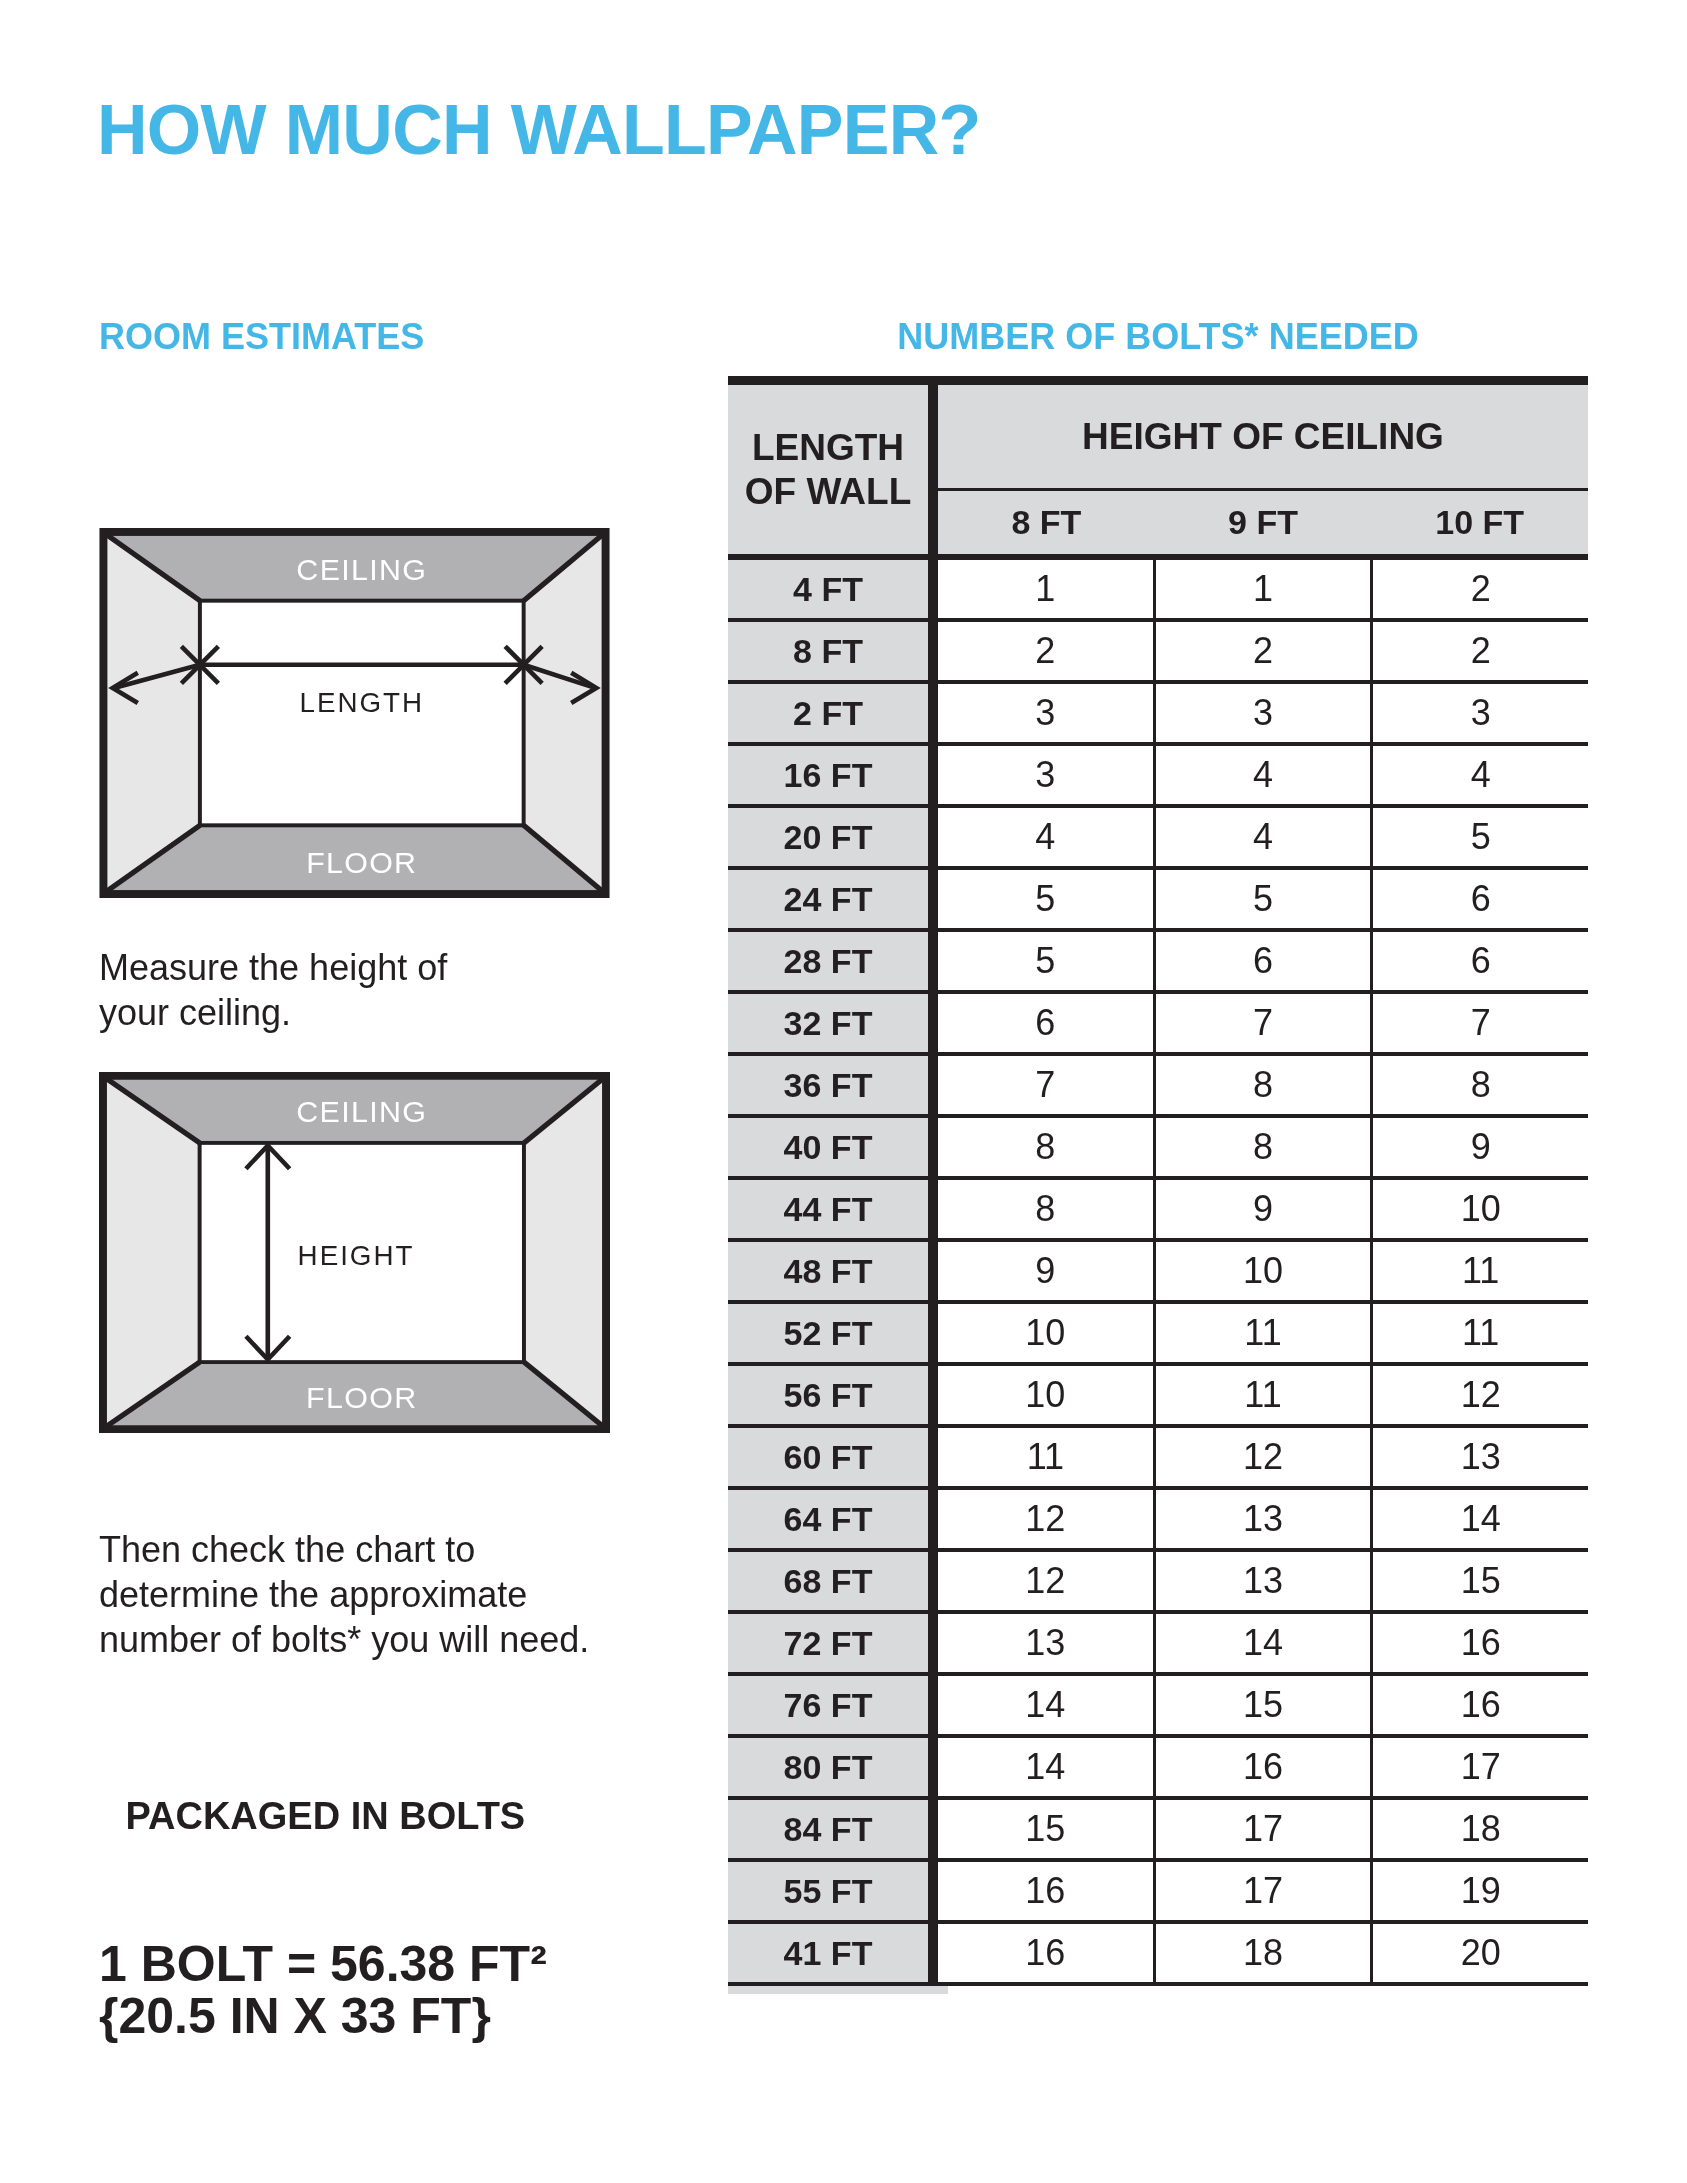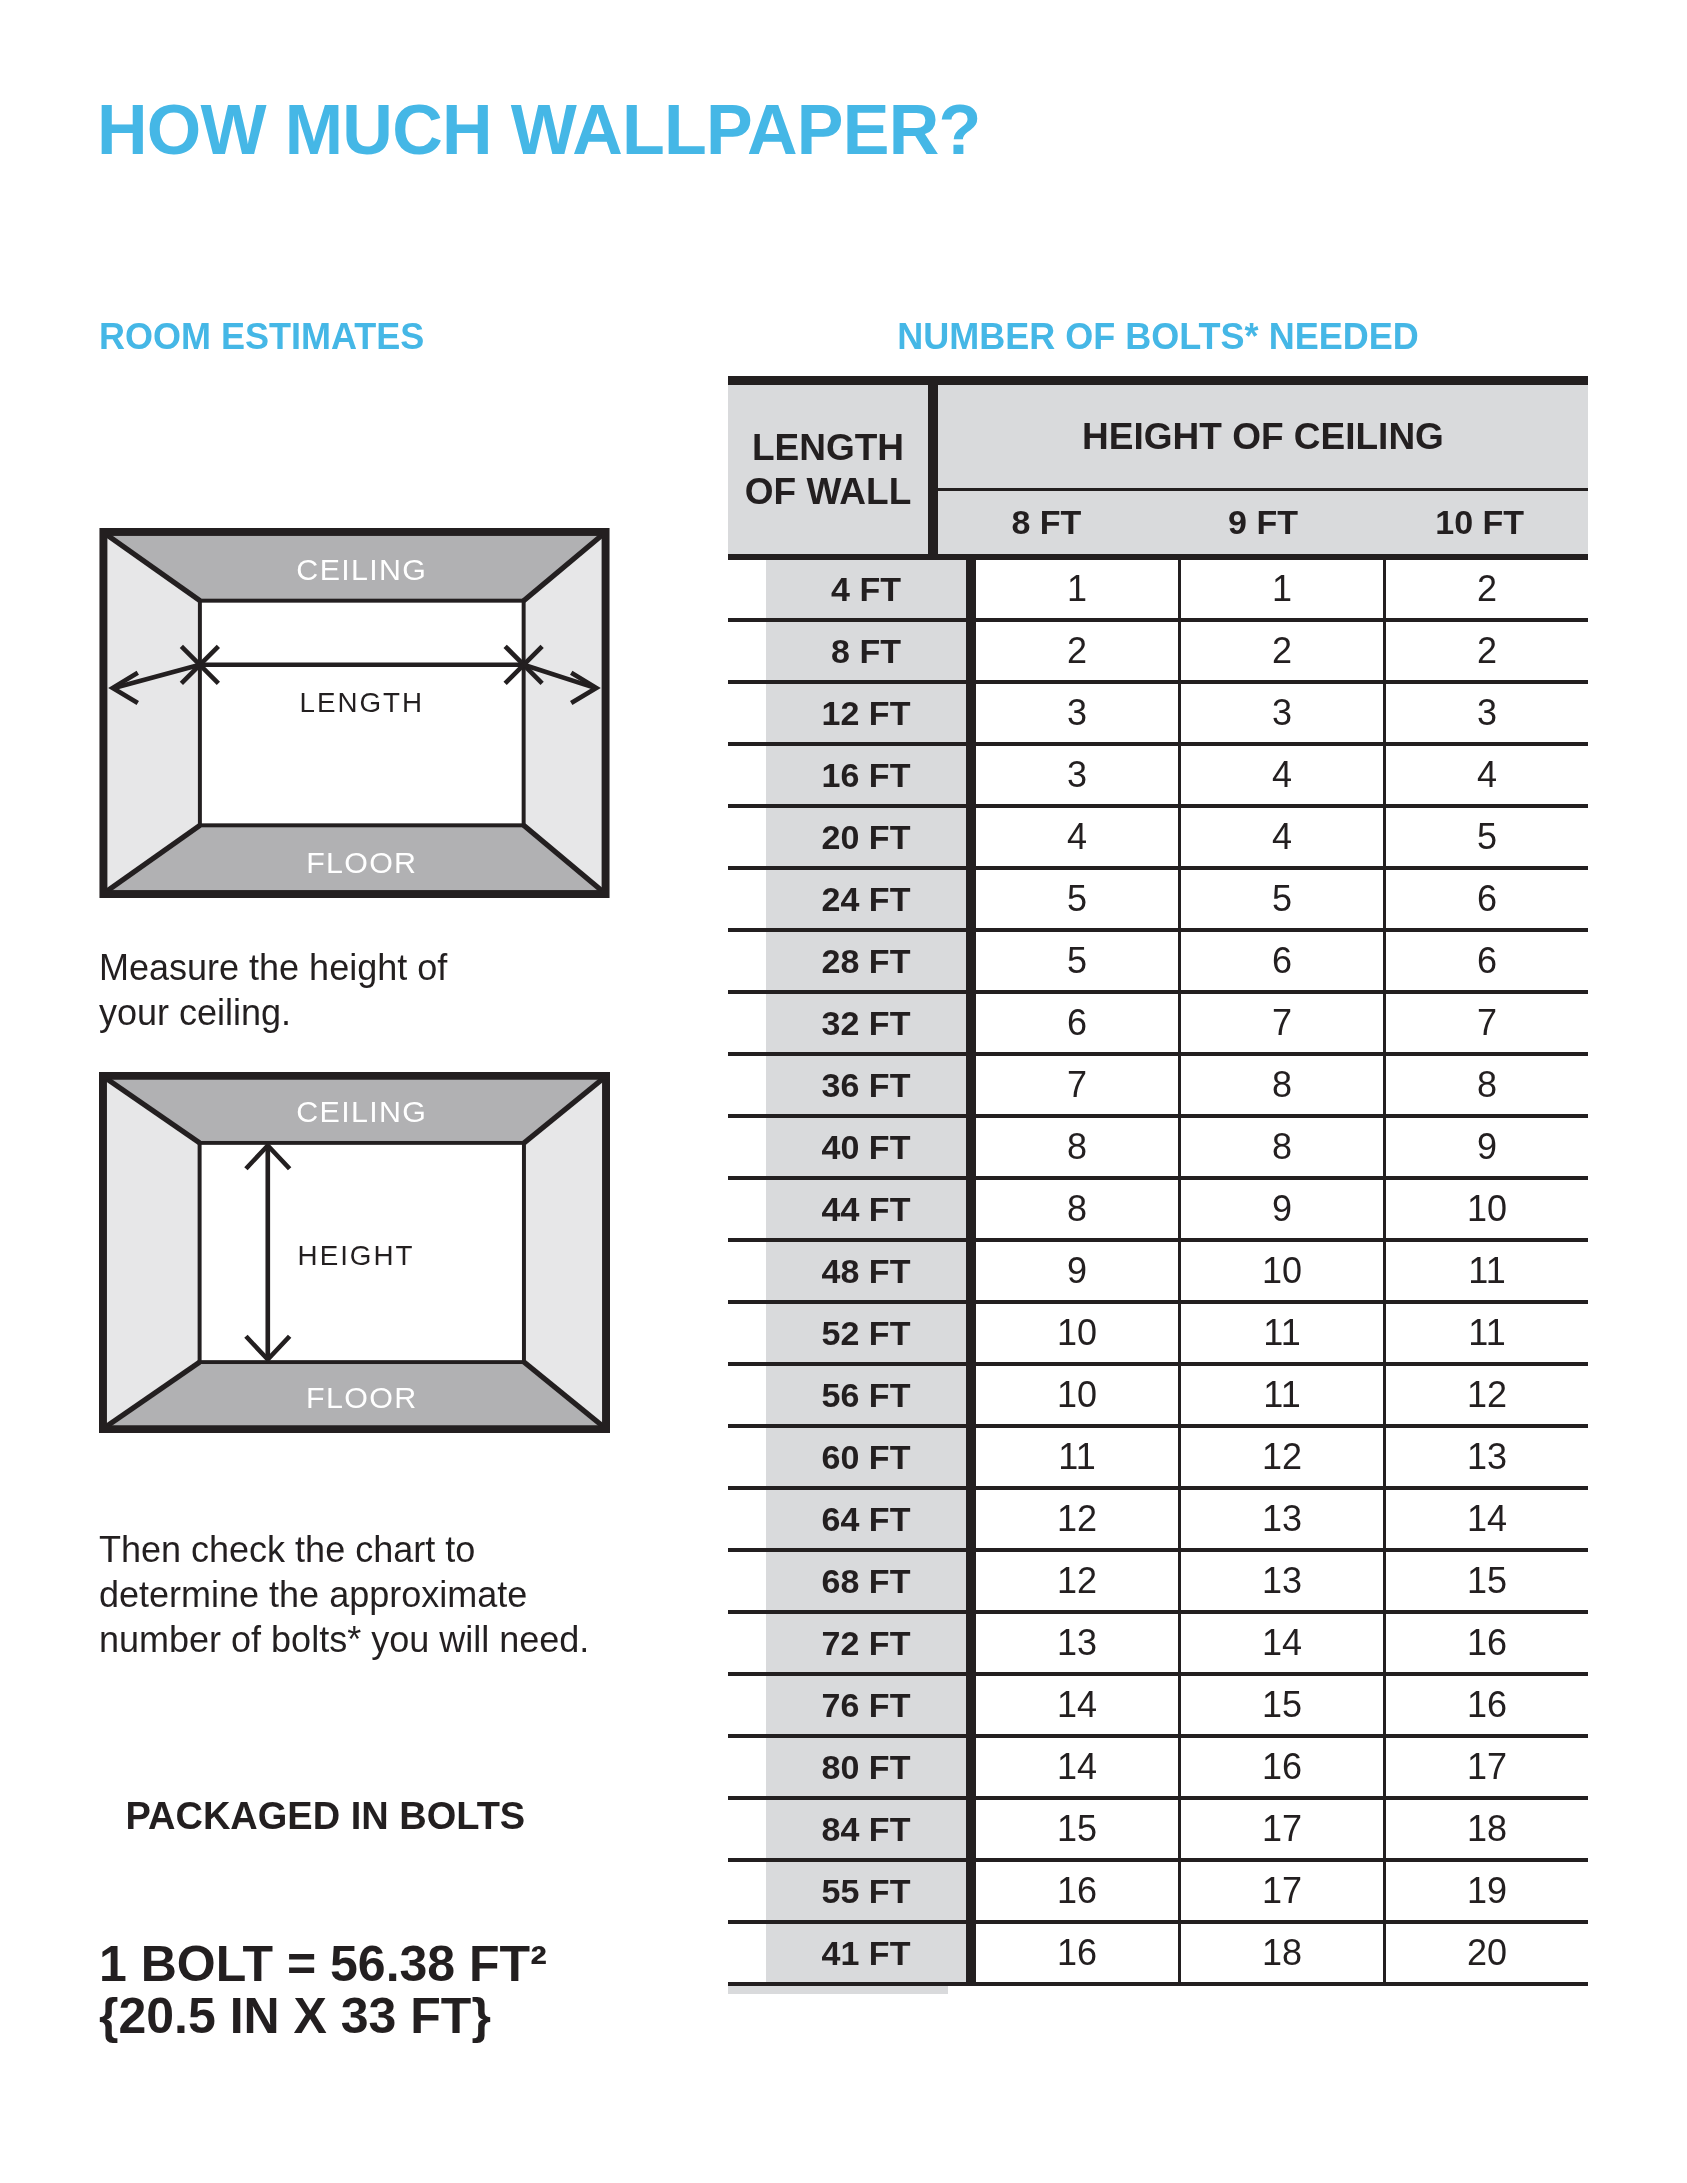--- a/index.html
+++ b/index.html
@@ -37,21 +37,21 @@
   .btable{position:absolute;left:728px;top:376px;width:860px;}
   .topbar{height:9.3px;background:var(--ink);}
   .thead{display:flex;border-bottom:6px solid var(--ink);}
   .th-left{width:210px;background:var(--gray);border-right:10px solid var(--ink);display:flex;flex-direction:column;align-items:center;justify-content:center;font-weight:bold;font-size:37px;line-height:44px;text-align:center;}
   .th-right{flex:1;display:flex;flex-direction:column;}
   .hoc{height:106px;background:var(--gray);border-bottom:3.3px solid var(--ink);display:flex;align-items:center;justify-content:center;font-weight:bold;font-size:37px;}
   .ftrow{height:63px;background:var(--gray);display:flex;}
   .ftcell{flex:1;display:flex;align-items:center;justify-content:center;font-weight:bold;font-size:34px;}
   .row{display:flex;height:62px;border-bottom:4.6px solid var(--ink);}
   .row:last-child{border-bottom:5.3px solid var(--ink);}
-  .rlabel{width:210px;background:var(--gray);border-right:10px solid var(--ink);display:flex;align-items:center;justify-content:center;font-weight:bold;font-size:34px;margin-left:38px;}
+  .rlabel{width:210px;background:var(--gray);border-right:10px solid var(--ink);display:flex;align-items:center;justify-content:center;font-weight:bold;font-size:34px;}
   .rval{flex:1;display:flex;align-items:center;justify-content:center;font-size:36px;border-right:3.3px solid var(--ink);background:#ffffff;}
   .rval:last-child{border-right:none;}
   .tail{width:220px;height:8px;background:var(--gray);}
 
   .svg-label{font-family:"Liberation Sans", sans-serif;}
 </style>
 </head>
 <body>
 
 <div class="page">
@@ -152,21 +152,21 @@
         <div class="rval">1</div>
         <div class="rval">2</div>
       </div>
     <div class="row">
         <div class="rlabel">8 FT</div>
         <div class="rval">2</div>
         <div class="rval">2</div>
         <div class="rval">2</div>
       </div>
     <div class="row">
-        <div class="rlabel">12 FT</div>
+        <div class="rlabel">2 FT</div>
         <div class="rval">3</div>
         <div class="rval">3</div>
         <div class="rval">3</div>
       </div>
     <div class="row">
         <div class="rlabel">16 FT</div>
         <div class="rval">3</div>
         <div class="rval">4</div>
         <div class="rval">4</div>
       </div>

